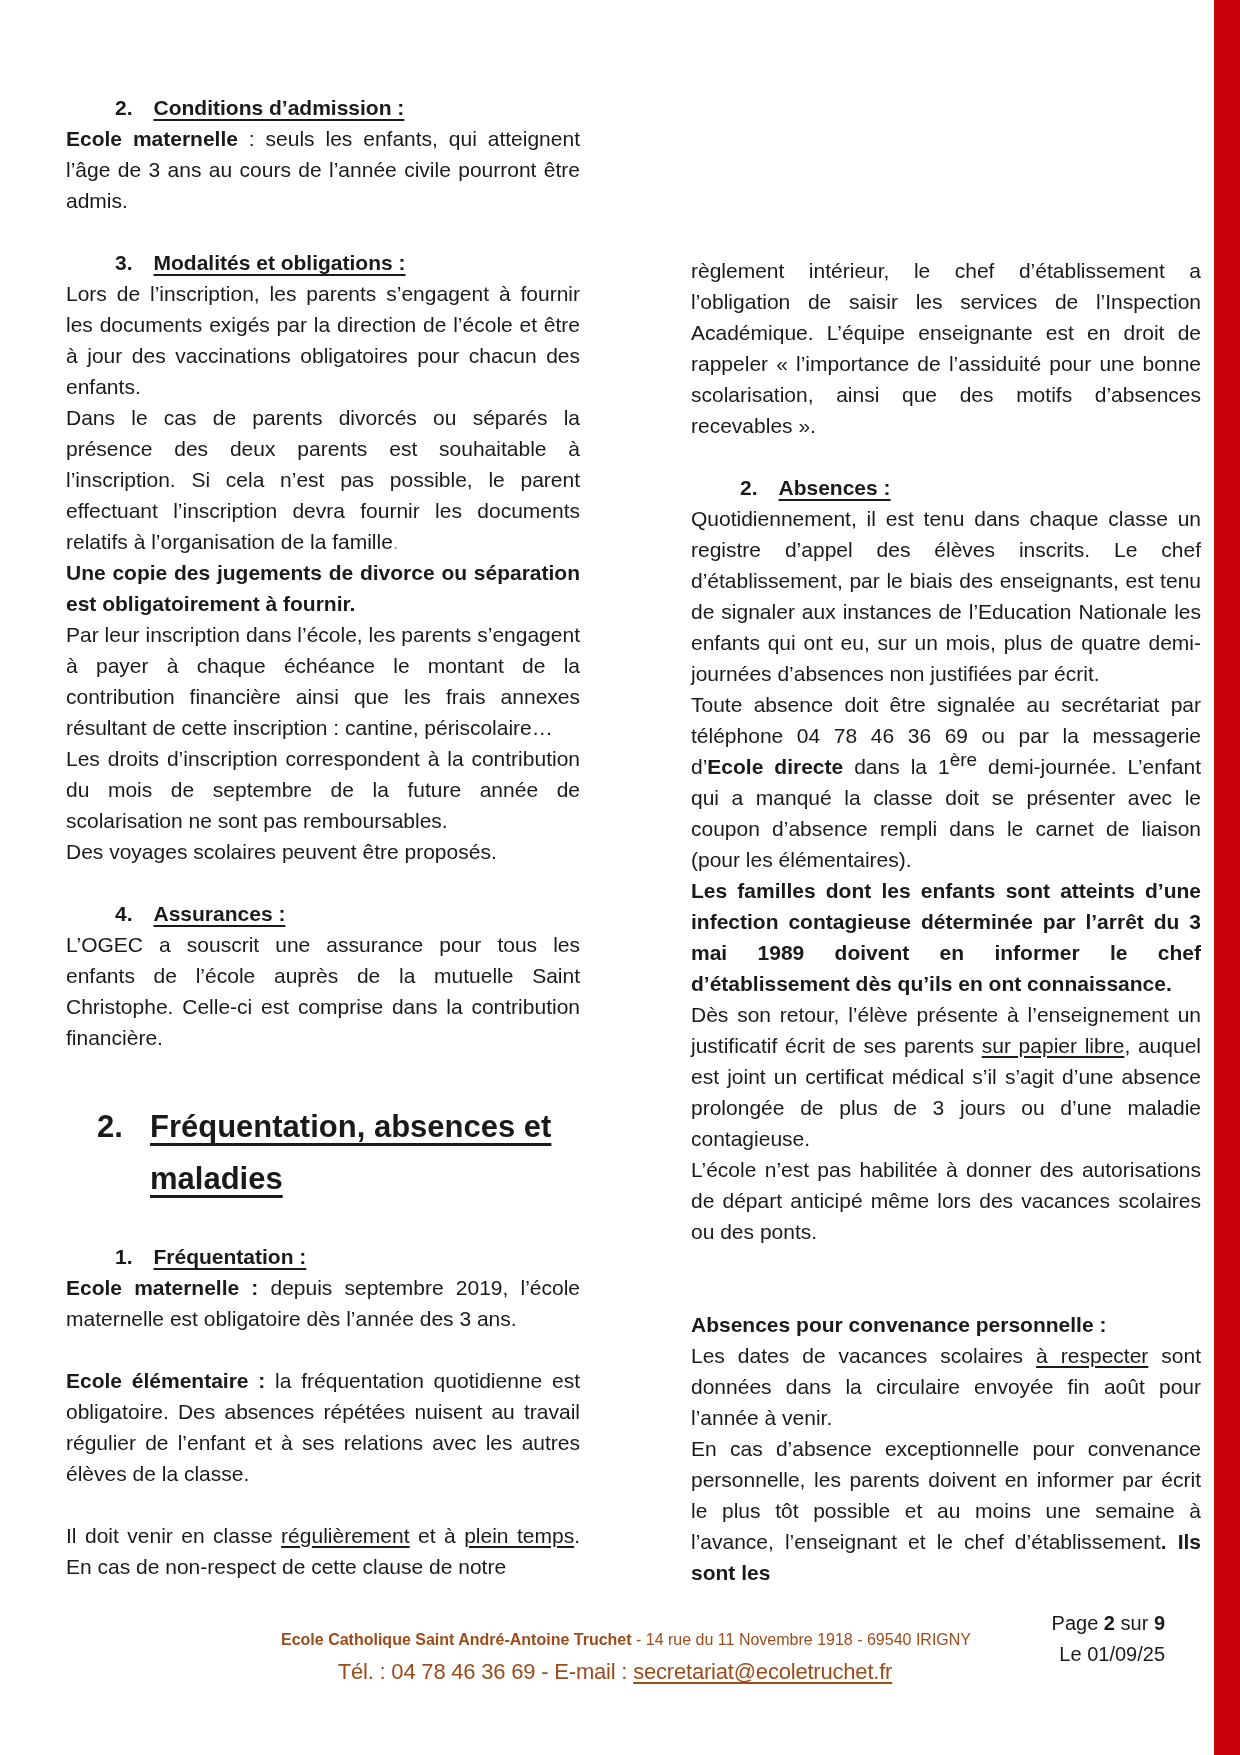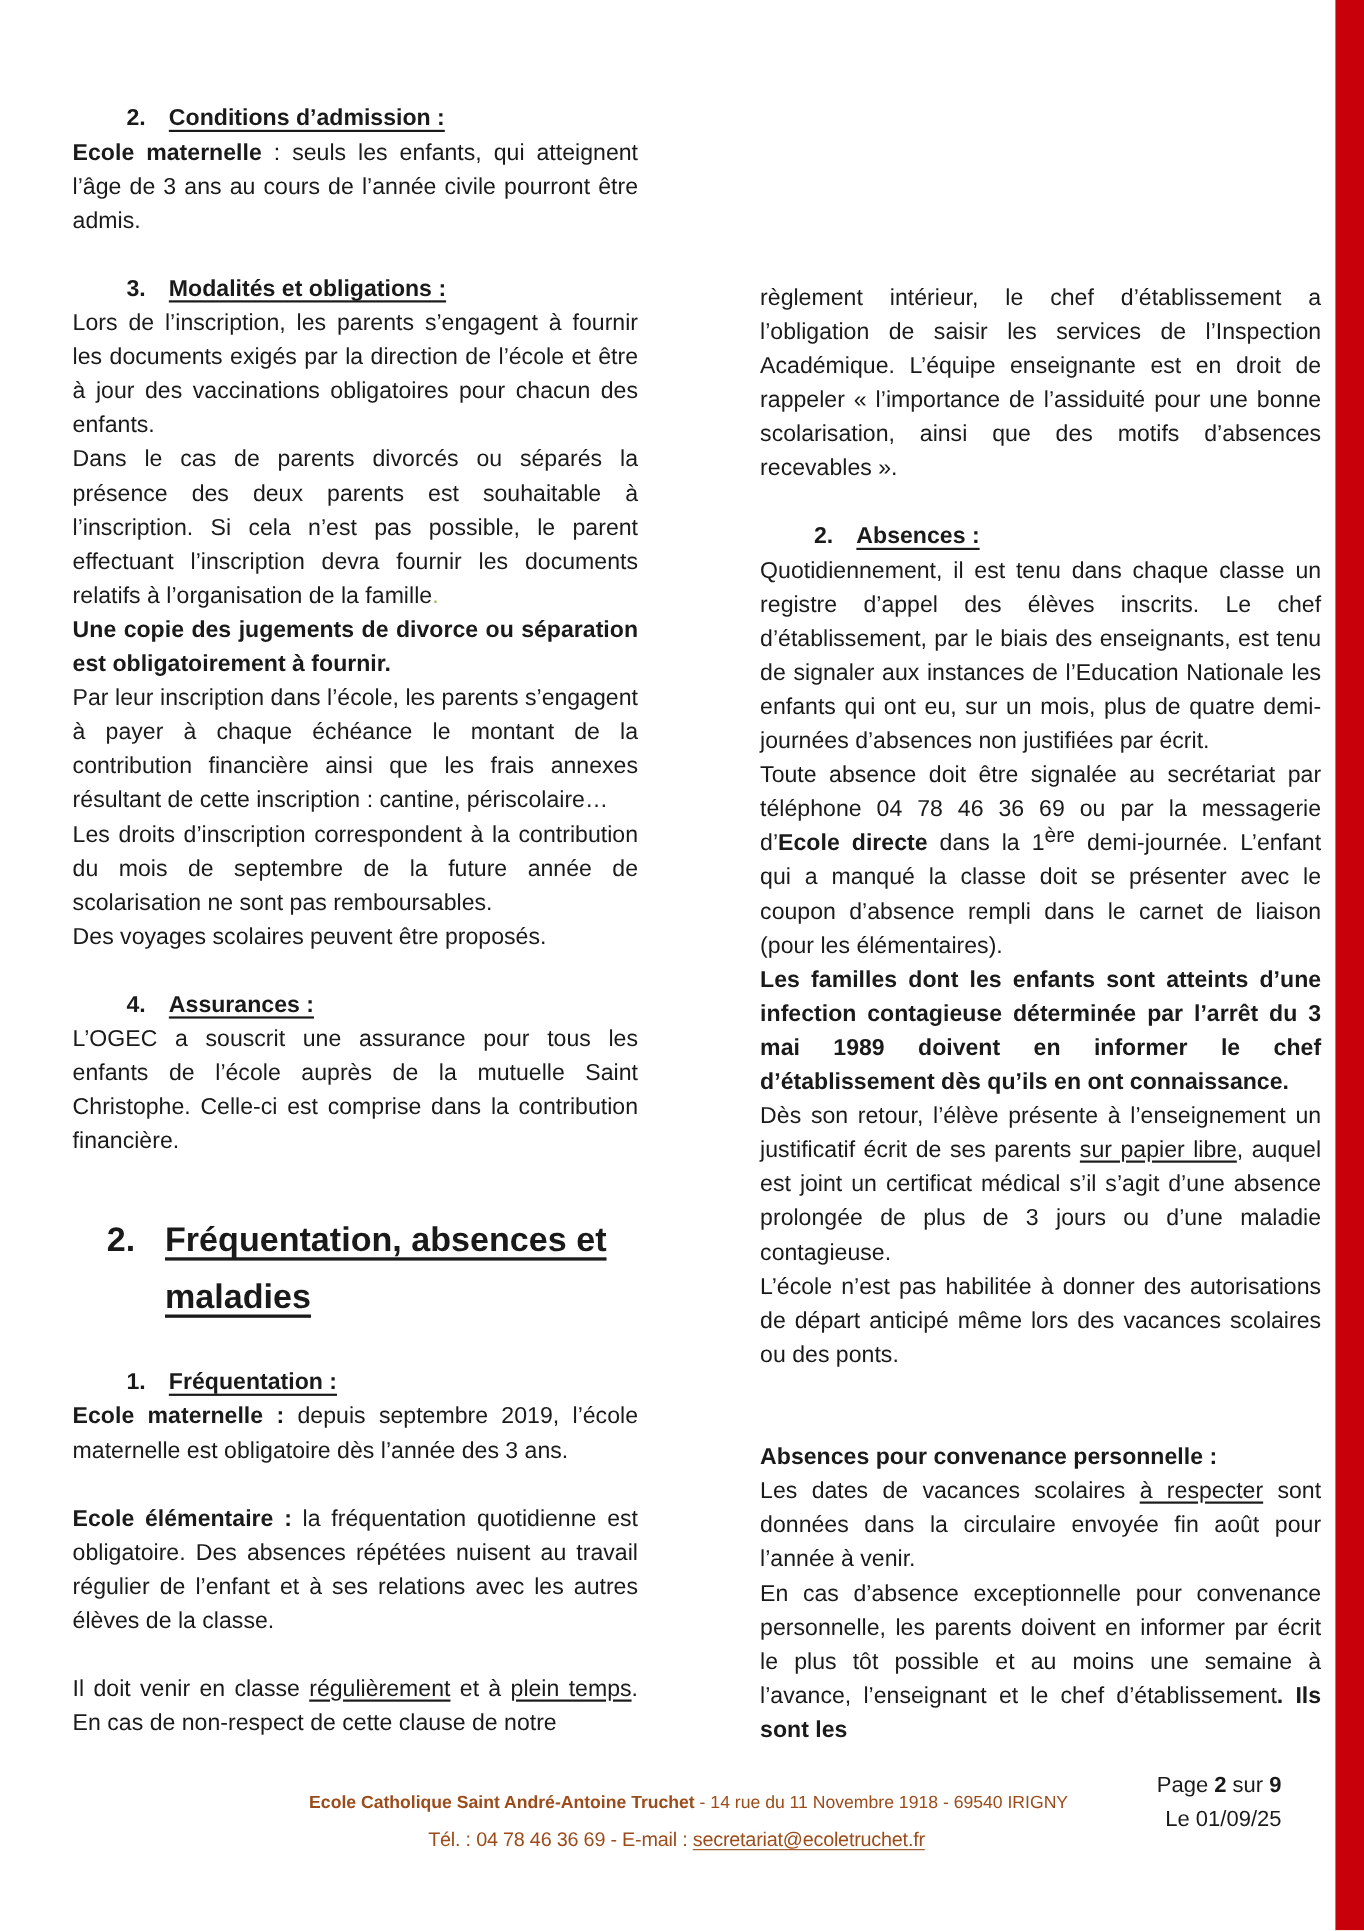--- a/index.html
+++ b/index.html
@@ -42,21 +42,21 @@
   .school-footer{
     position:absolute;left:0;top:1624px;width:1214px;
     text-align:center;
   }
   .school-line{
     font-family:Liberation Sans, sans-serif;
     font-size:16px;line-height:32px;margin-left:38px;
   }
   .contact-line{
     font-family:"Liberation Sans",sans-serif;
-    font-size:18px;line-height:32px;letter-spacing:-0.2px;margin-left:16px;
+    font-size:22px;line-height:32px;letter-spacing:-0.2px;margin-left:16px;
   }
 </style>
 </head>
 <body>
 
 <div class="page">
 
   <div class="red-strip" style="background: rgb(200, 0, 10);"></div>
 
   <div class="col col-left">

